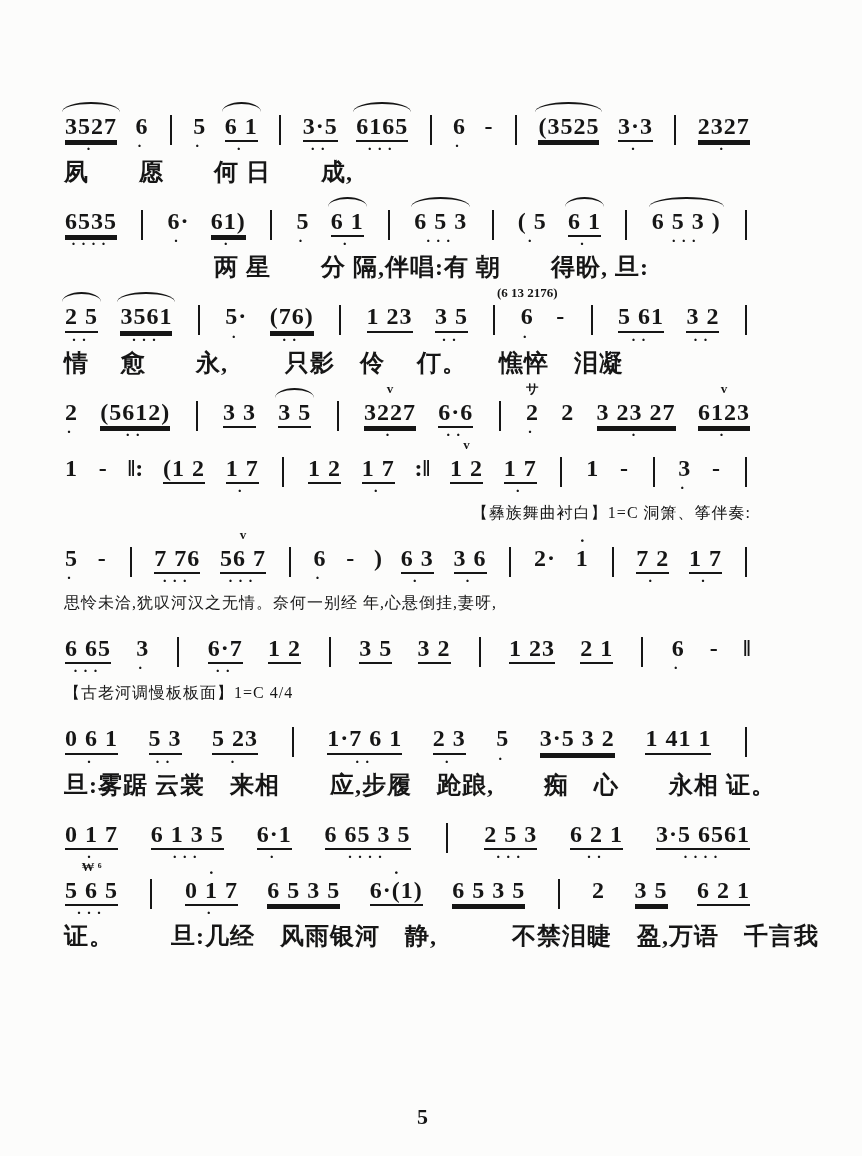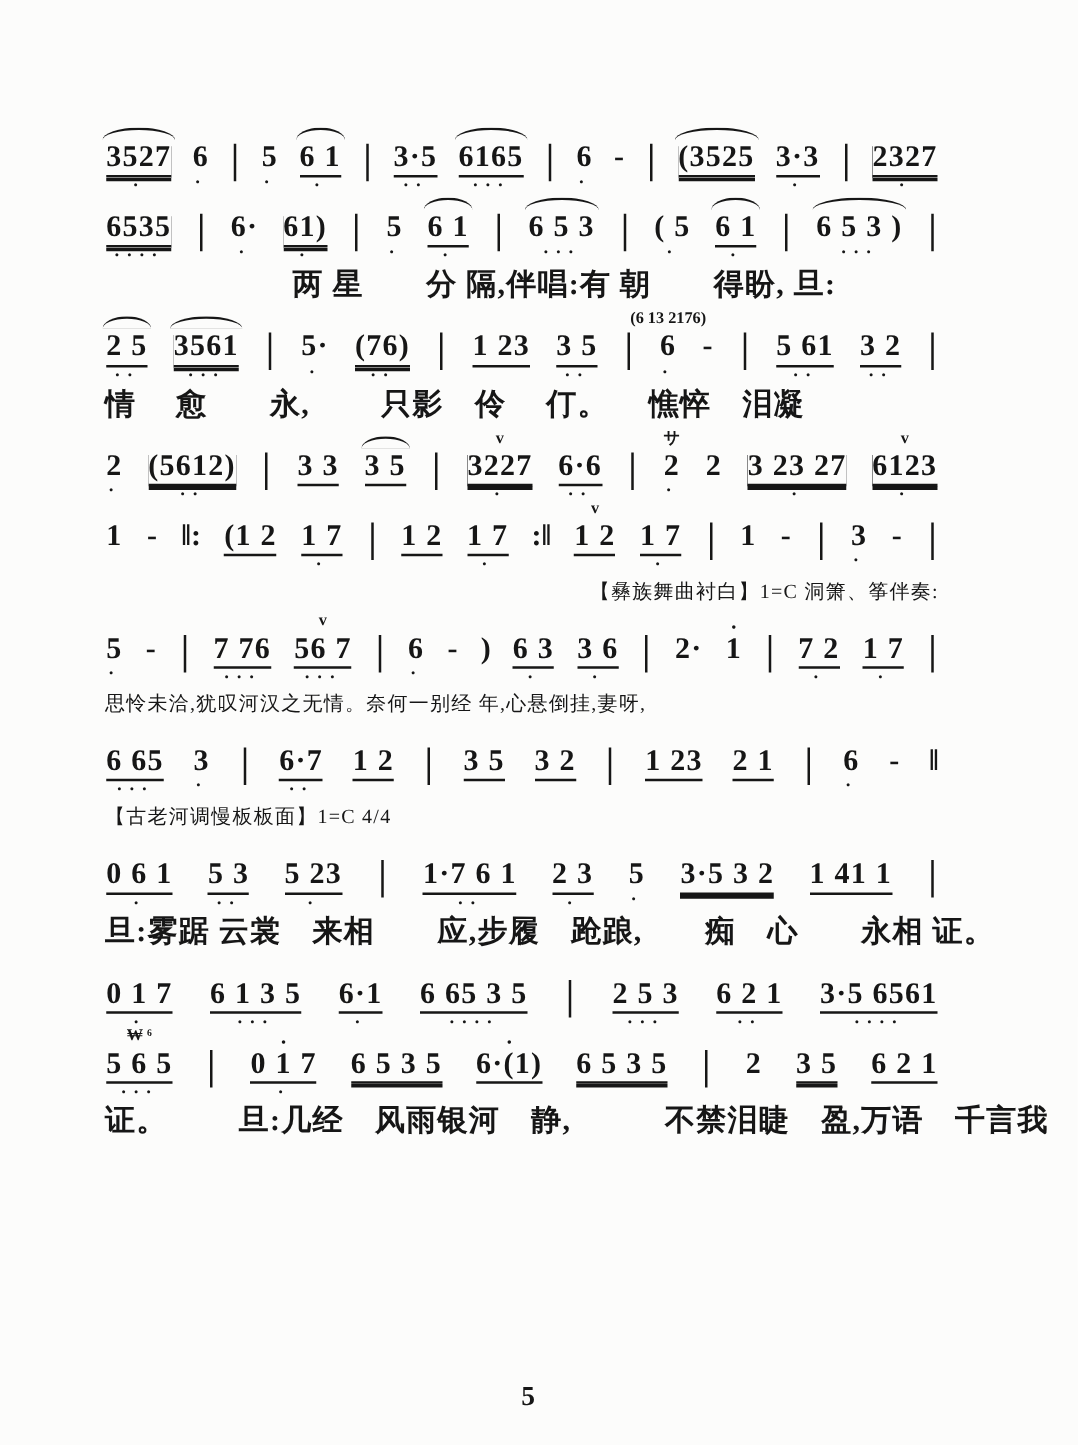--- a/index.html
+++ b/index.html
@@ -6,21 +6,21 @@
   *{ margin:0; padding:0; box-sizing:border-box; }
   html,body{ background:#fff; }
   body{
     width:862px; height:1156px; overflow:hidden;
     background:var(--paper);
     font-family:"Liberation Serif", serif;
     color:var(--ink);
   }
   #sheet{
     width:845px; height:1156px;
-    padding:98px 94px 0 84px;
+    padding:98px 94px 0 64px;
     position:relative;
   }
   
   .music-row{
     display:flex; justify-content:space-between; align-items:flex-start;
     padding-top:16px; min-height:52px;
   }
   .tok{
     position:relative; display:inline-flex; flex-direction:column;
     align-items:center; margin:0 1px;
@@ -123,20 +123,21 @@
         <span class="tok u1">
           <span class="nt">3·3</span>
           <span class="dots">·</span>
         </span>
         <div class="bar"></div>
         <span class="tok u2">
           <span class="nt">2327</span>
           <span class="dots">·</span>
         </span>
       </div>
+      <div class="lyric">夙　　愿　　何 日　　成,</div>
       <div class="music-row">
         <span class="tok u2">
           <span class="nt">6535</span>
           <span class="dots">····</span>
         </span>
         <div class="bar"></div>
         <span class="tok">
           <span class="nt">6·</span>
           <span class="dots">·</span>
         </span>

